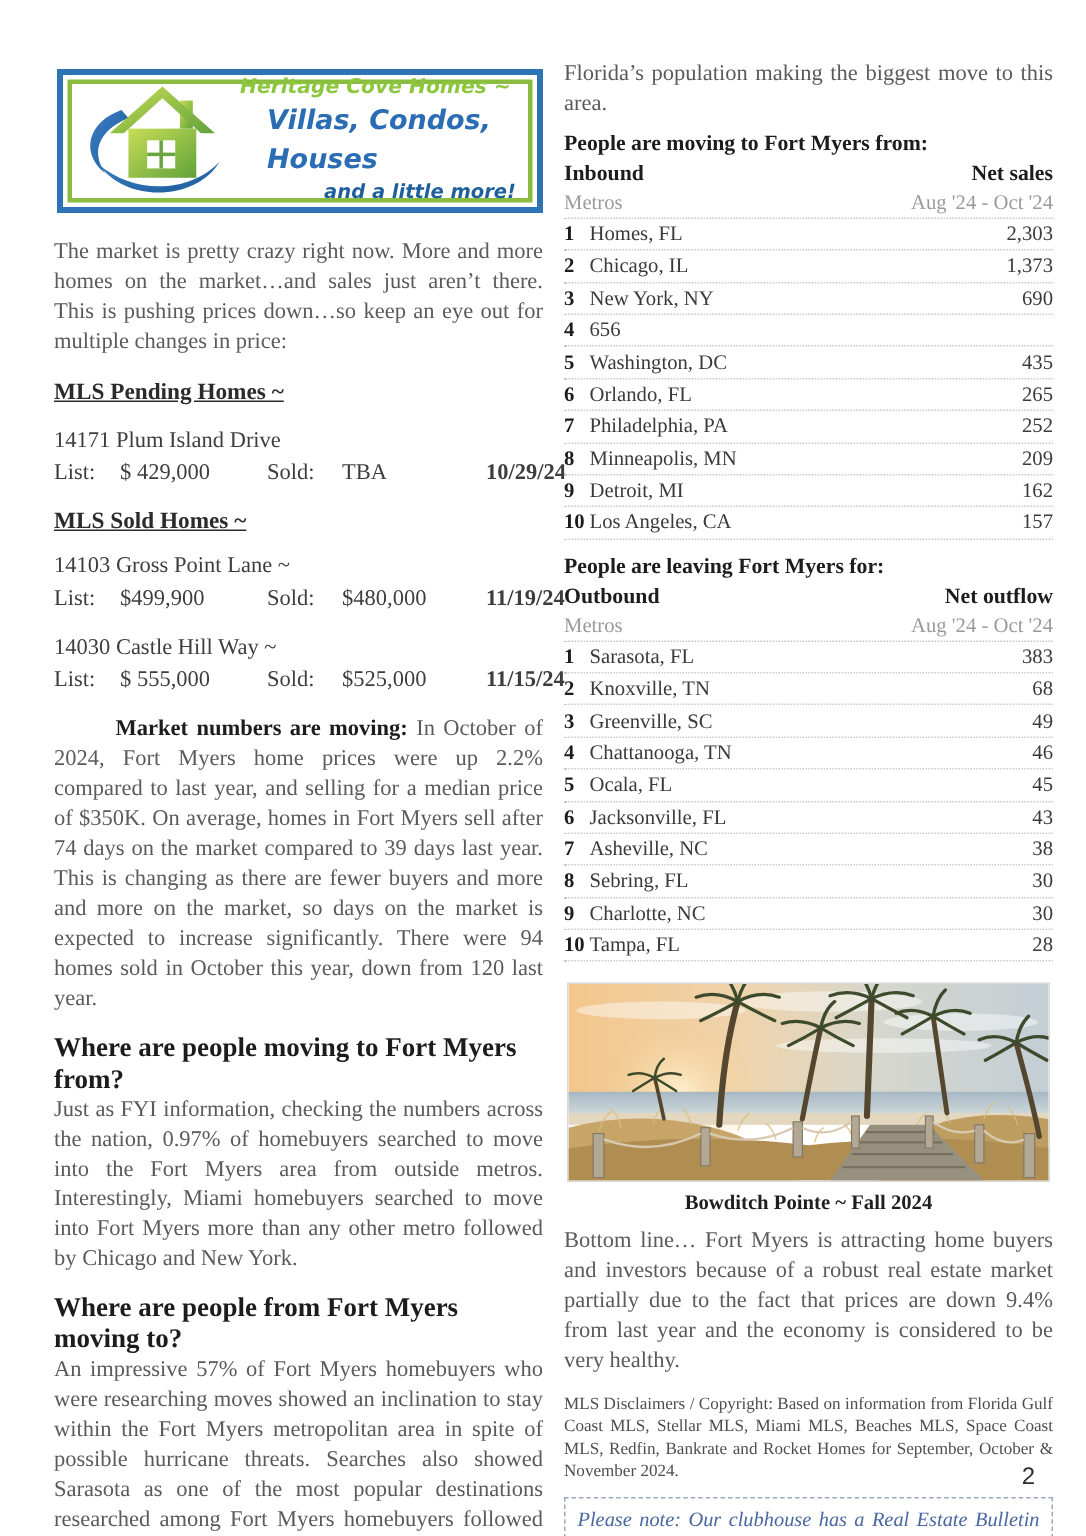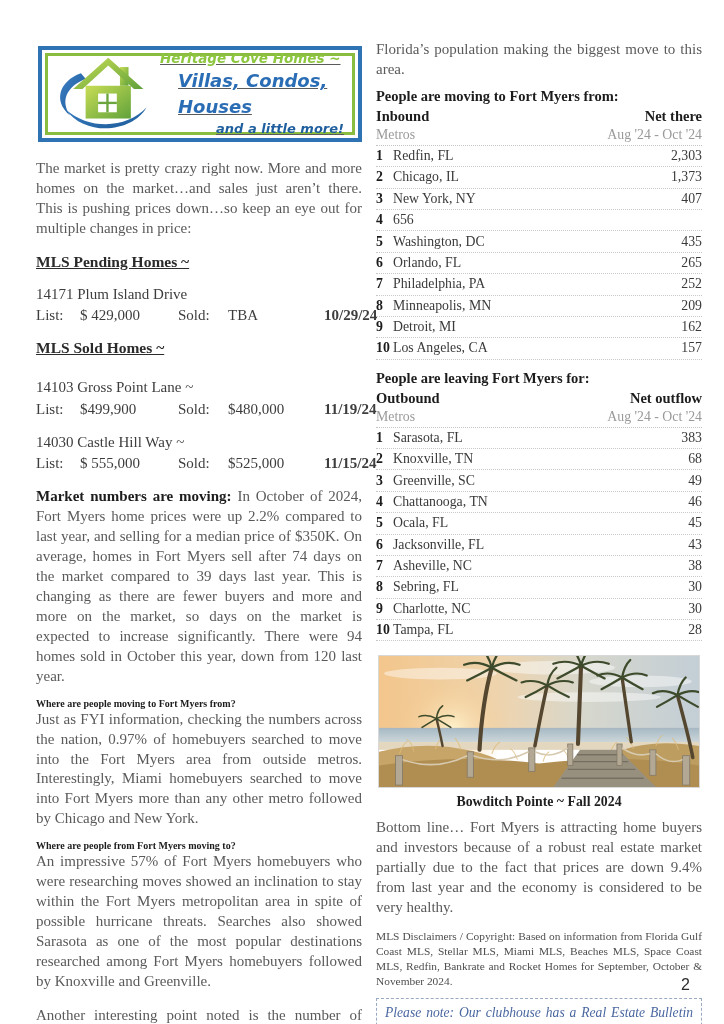--- a/index.html
+++ b/index.html
@@ -26,35 +26,35 @@
     background: #fff;
   }
   .logo-inner {
     border: 3px solid #8abc3f;
     padding: 4px 6px 4px 2px;
     display: flex;
     align-items: center;
     gap: 2px;
     height: 82px;
   }
-  .logo-text { flex: 1; font-family: "DejaVu Sans", sans-serif; font-style: italic; font-weight: bold; line-height: 1.45; text-decoration: underline; }
+  .logo-text { flex: 1; font-family: "DejaVu Sans", sans-serif; font-style: italic; font-weight: bold; line-height: 1.45; }
   .logo-line1 { color: #8dc63f; font-size: 13.5px; text-align: left; padding-left: 4px; }
   .logo-line2 { color: #2a6db5; font-size: 18px; padding-left: 22px; }
   .logo-line3 { color: #1f5f9e; font-size: 13px; text-align: right; padding-right: 2px; }
 
   
   p.body { font-size: 15px; line-height: 1.33; text-align: justify; margin-bottom: 11px; }
-  .bold-lead { color: #1c1c1c; font-weight: bold; }
-  h3.sub-head { color: #1c1c1c; font-size: 10px; font-weight: bold; margin: 2px 0 1px 0; }
+  .bold-lead { color: #1c1c1c; font-weight: bold; margin-left: 41px; }
+  h3.sub-head { color: #1c1c1c; font-size: 18px; font-weight: bold; margin: 2px 0 1px 0; }
   h3.mls-head {
     color: #2b2b2b; font-size: 15.5px; font-weight: bold;
     text-decoration: underline; margin: 14px 0 0 0;
   }
   .listing { color: #3d3d3d; font-size: 15px; line-height: 1.35; margin-top: 13px; }
-  .listing.tight { margin-top: 20px; }
+  .listing.tight { margin-top: 10px; }
   .listing-price {
     display: grid;
     grid-template-columns: 44px 98px 50px 96px 1fr;
     margin-top: 1px;
   }
   .listing-price .date { text-align: right; padding-right: 4px; font-weight: bold; }
 
   
   .tbl { width: 100%; font-size: 13.8px; color: #3a3a3a; margin-bottom: 4px; }
   .tbl-title { color: #1c1c1c; font-weight: bold; font-size: 14.5px; margin: 8px 0 2px 0; }
@@ -185,44 +185,44 @@
   </div>
 
   <div class="col">
 
     <p class="body" style="margin-top:0; margin-bottom:6px;">Florida’s population making the biggest move to this area.</p>
 
     <div class="tbl">
       <div class="tbl-title">People are moving to Fort Myers from:</div>
       <div class="t-head">
         <span class="t-left">Inbound</span>
-        <span class="t-right">Net there</span>
+        <span class="t-right">Net sales</span>
       </div>
       <div class="t-sub">
         <span class="t-left">Metros</span>
         <span class="t-right">Aug '24 - Oct '24</span>
       </div>
       <div>
 
           <div class="t-row">
             <span class="t-rank">1</span>
-            <span class="t-metro">Redfin, FL</span>
+            <span class="t-metro">Homes, FL</span>
             <span class="t-val">2,303</span>
           </div>
 
           <div class="t-row">
             <span class="t-rank">2</span>
             <span class="t-metro">Chicago, IL</span>
             <span class="t-val">1,373</span>
           </div>
 
           <div class="t-row">
             <span class="t-rank">3</span>
             <span class="t-metro">New York, NY</span>
-            <span class="t-val">407</span>
+            <span class="t-val">690</span>
           </div>
 
           <div class="t-row">
             <span class="t-rank">4</span>
             <span class="t-val">656</span>
           </div>
 
           <div class="t-row">
             <span class="t-rank">5</span>
             <span class="t-metro">Washington, DC</span>

